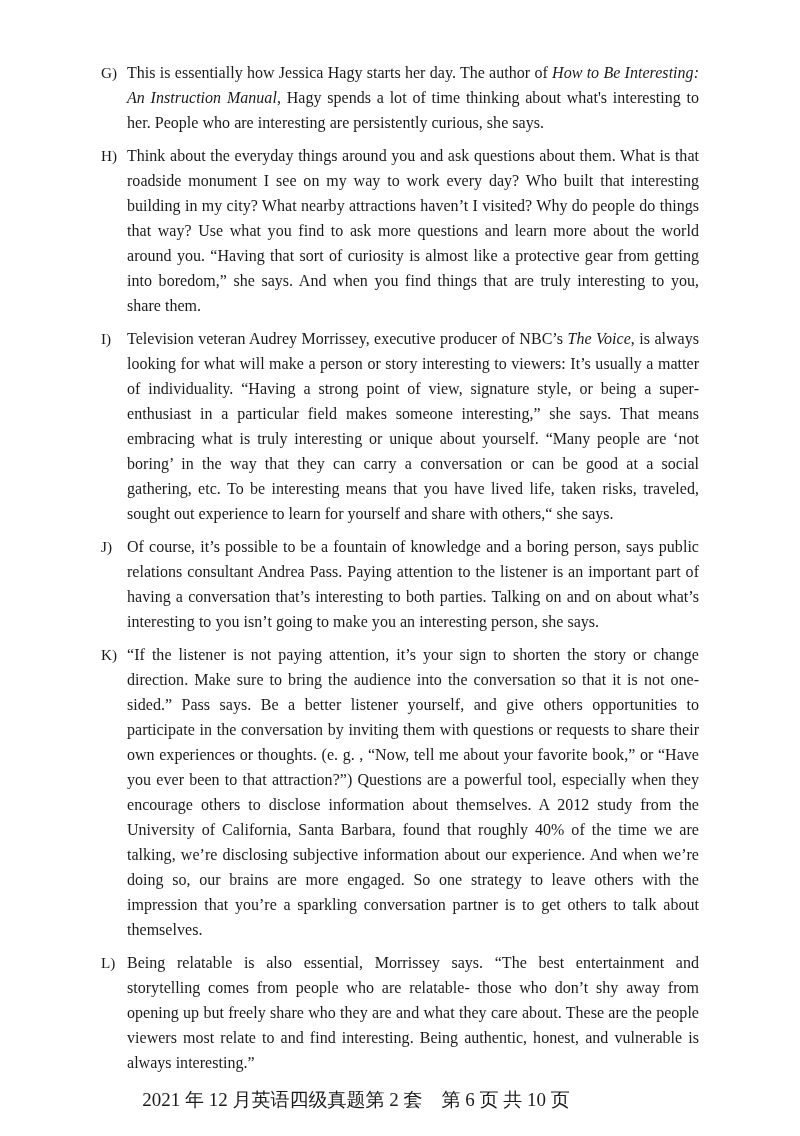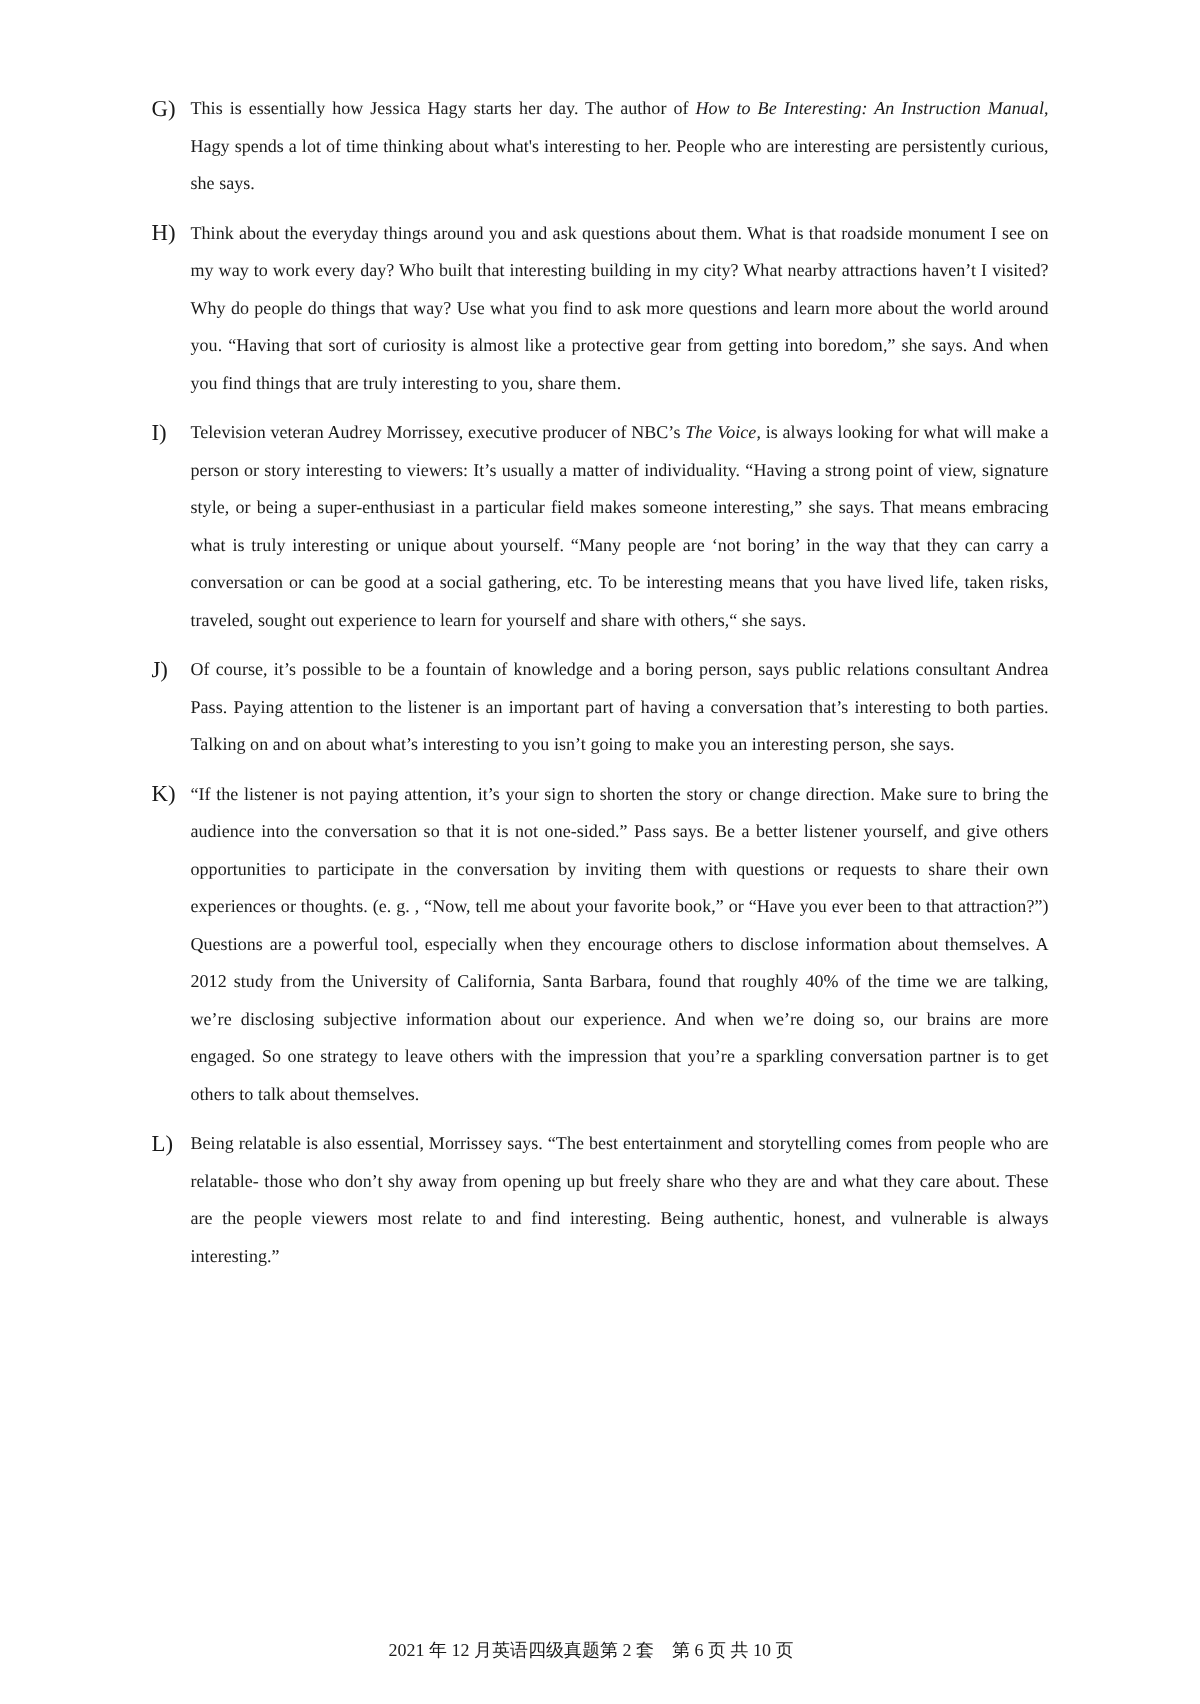--- a/index.html
+++ b/index.html
@@ -48,41 +48,40 @@
     line-height: 25px;
     white-space: nowrap;
   }
 
   .para-body {
     flex: 1 1 auto;
     text-align: justify;
     text-justify: inter-word;
     text-align-last: left;
     hyphens: none;
-    font-size: 12px;
+    font-size: 16px;
     line-height: 25px;
     letter-spacing: 0.03px;
   }
 
   .para-body i {
     font-style: italic;
   }
 
   #footer {
     position: absolute;
     left: 0;
     top: 1089px;
     width: 712px;
     text-align: center;
-    font-size: 12px;
+    font-size: 19px;
     line-height: 22px;
     font-family: "Liberation Serif", "DejaVu Serif", serif;
     color: #1a1a1a;
     white-space: pre;
-    padding-left: 38px;
   }
 </style>
 </head>
 <body>
 
 <div id="page">
 
   <div id="content">
 
     <div class="para">

